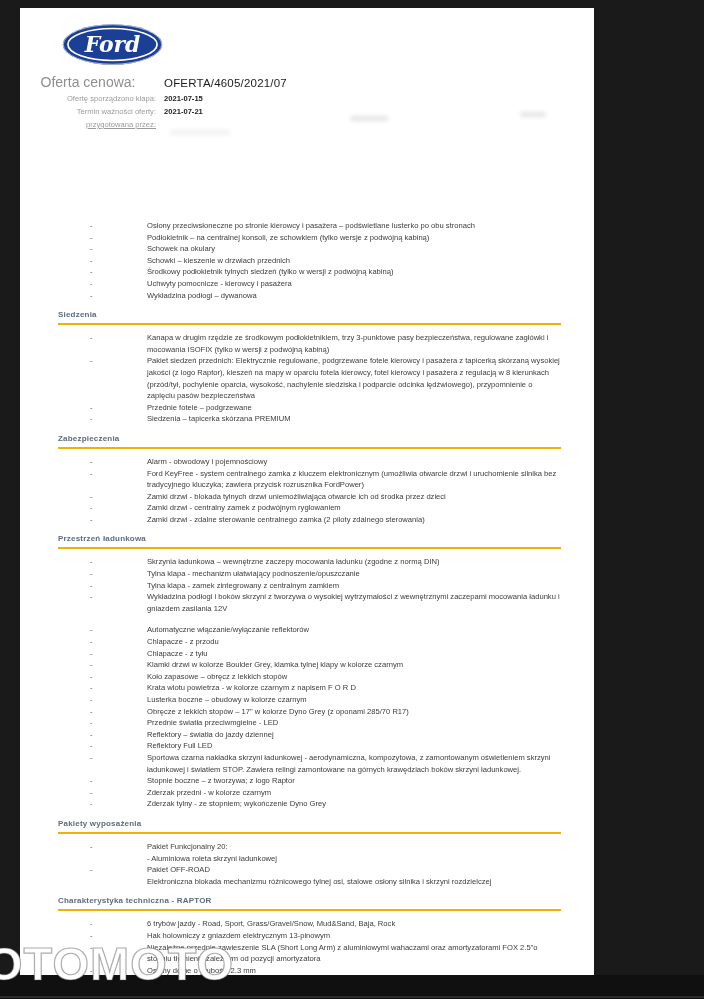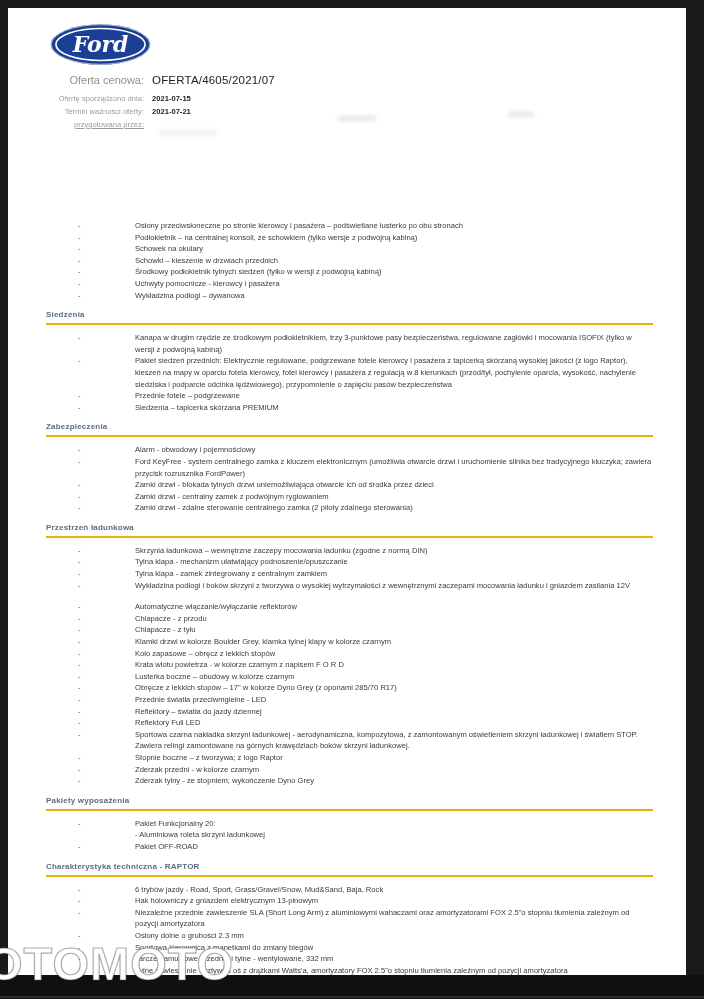--- a/index.html
+++ b/index.html
@@ -3,31 +3,32 @@
 <meta charset="utf-8">
 <style>
   html,body{margin:0;padding:0;}
   body{
     width:704px;height:999px;position:relative;overflow:hidden;
     background:#1a1a1a;
     font-family:"Liberation Sans",sans-serif;
     -webkit-font-smoothing:antialiased;
   }
   .page{
-    position:absolute;left:8px;top:8px;width:678px;height:967px;
+    position:absolute;left:20px;top:8px;width:562px;height:967px;
     background:#ffffff;
+    padding-left:12px;
   }
   
   .logo{position:absolute;left:42px;top:15px;width:101px;height:43px;}
   .offer-table{position:absolute;left:0;top:66px;width:560px;}
   .orow{display:flex;align-items:baseline;}
   .orow .lbl{width:136px;text-align:right;flex:none;}
   .orow .val{padding-left:8px;}
   .orow-main{height:20px;}
-  .orow-main .lbl{font-size:11px;color:#8f8f8f;}
+  .orow-main .lbl{font-size:14px;color:#8f8f8f;text-align:center;}
   .orow-main .val{font-size:11.5px;color:#1c1c1c;font-weight:normal;letter-spacing:.2px;}
   .orow-small{height:13px;}
   .orow-small .lbl{font-size:7.6px;color:#9b9b9b;}
   .orow-small .val{font-size:7.6px;color:#222;font-weight:bold;}
   .orow-prep .lbl{text-decoration:underline;}
   .smudge{position:absolute;background:#8a8a8a;opacity:.22;filter:blur(2px);border-radius:2px;}
   .smudge1{left:330px;top:108px;width:38px;height:5px;}
   .smudge2{left:500px;top:104px;width:26px;height:5px;}
   .smudge3{left:150px;top:122px;width:60px;height:5px;opacity:.12;}
   
@@ -63,21 +64,21 @@
       <text x="120" y="68" font-family="DejaVu Serif, serif" font-style="italic" font-weight="bold" font-size="52" fill="#ffffff" text-anchor="middle">Ford</text>
     </svg>
   </div>
 
   <div class="offer-table">
     <div class="orow orow-main">
       <span class="lbl">Oferta cenowa:</span>
       <span class="val">OFERTA/4605/2021/07</span>
     </div>
     <div class="orow orow-small">
-      <span class="lbl">Ofertę sporządzono dnia:</span>
+      <span class="lbl">Ofertę sporządzono klapa:</span>
       <span class="val">2021-07-15</span>
     </div>
     <div class="orow orow-small">
       <span class="lbl">Termin ważności oferty:</span>
       <span class="val">2021-07-21</span>
     </div>
     <div class="orow orow-small orow-prep">
       <span class="lbl">przygotowana przez:</span>
       <span class="val"></span>
     </div>
@@ -297,20 +298,24 @@
   <div class="item">
     <span class="bullet"></span>
     <span class="itext">- Aluminiowa roleta skrzyni ładunkowej</span>
   </div>
 
   <div class="item">
     <span class="bullet">-</span>
     <span class="itext">Pakiet OFF-ROAD</span>
   </div>
 
+  <div class="item">
+    <span class="bullet"></span>
+    <span class="itext">Elektroniczna blokada mechanizmu różnicowego tylnej osi, stalowe osłony silnika i skrzyni rozdzielczej</span>
+  </div>
 </div>
   </section>
 
   <section class="sec">
     <h3 class="sec-title">Charakterystyka techniczna - RAPTOR</h3>
     <div class="sec-items">
   <div class="item">
     <span class="bullet">-</span>
     <span class="itext">6 trybów jazdy - Road, Sport, Grass/Gravel/Snow, Mud&amp;Sand, Baja, Rock</span>
   </div>

